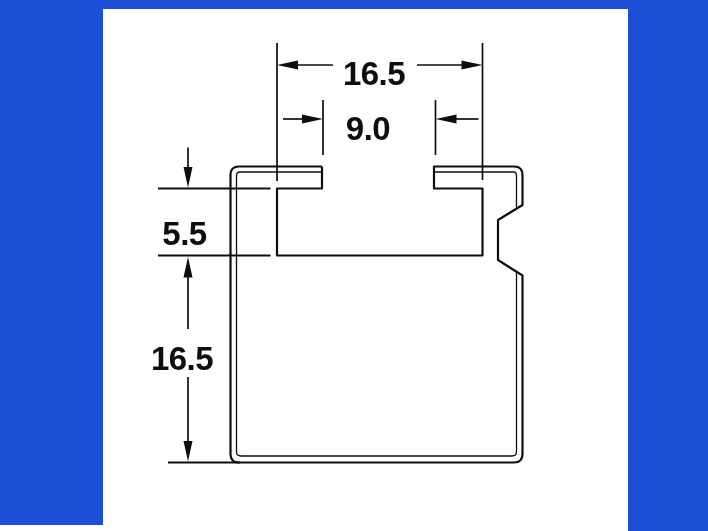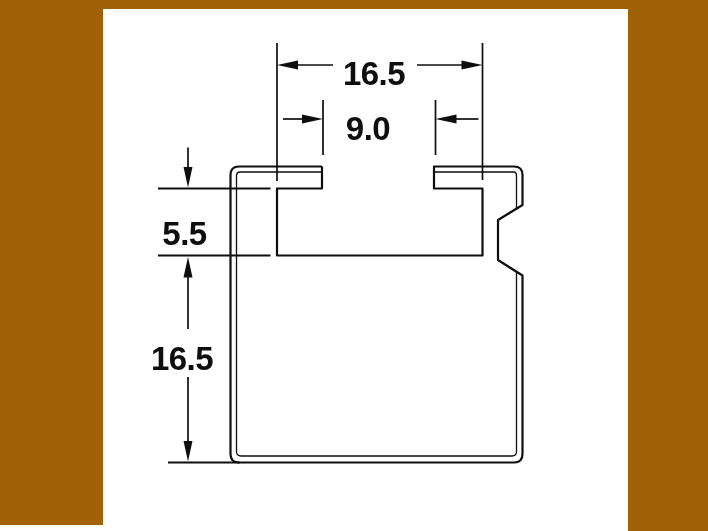--- a/index.html
+++ b/index.html
@@ -1,16 +1,16 @@
 <!DOCTYPE html>
 <html><head>
 <meta charset="utf-8">
 <style>
   html,body{margin:0;padding:0;}
-  .canvas{position:relative;width:708px;height:531px;background:#a16207;overflow:hidden;
+  .canvas{position:relative;width:708px;height:531px;background:#1d4ed8;overflow:hidden;
           font-family:"Liberation Sans",sans-serif;}
   .page{position:absolute;left:103px;top:9px;width:525px;height:522px;background:#fff;}
   .page-sliver{position:absolute;left:0;top:525px;width:103px;height:6px;background:#fff;}
   svg{position:absolute;left:0;top:0;}
   .outline{fill:none;stroke:#0e0e0e;stroke-width:2.2;stroke-linejoin:round;}
   .inner-line{fill:none;stroke:#0e0e0e;stroke-width:1.3;stroke-linejoin:round;}
   .dim-line{fill:none;stroke:#0e0e0e;stroke-width:1.7;}
   .ref-line{fill:none;stroke:#0e0e0e;stroke-width:2;}
   .arrowhead{fill:#0e0e0e;stroke:none;}
   .dim-label{font-family:"Liberation Sans",sans-serif;font-size:33px;font-weight:700;

